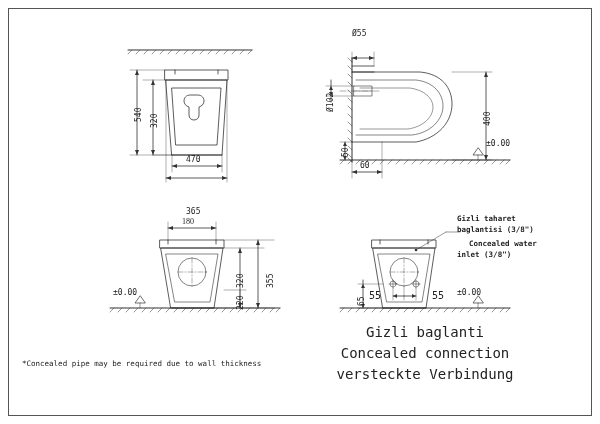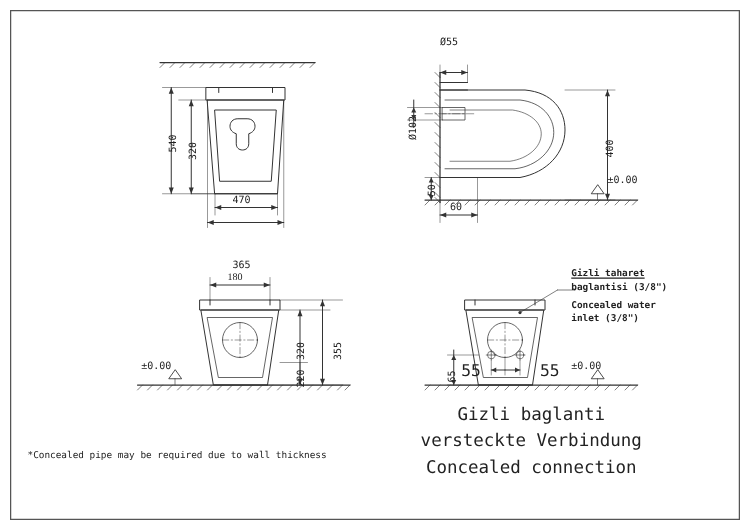--- a/index.html
+++ b/index.html
@@ -31,21 +31,21 @@
     width: 600px;
     height: 424px;
   }
   .txt {
     position: absolute;
     font-family: "DejaVu Sans Mono", monospace;
     color: #222;
     white-space: pre;
     line-height: 1.25;
   }
-  .t7 { font-size: 13px; }
+  .t7 { font-size: 10px; }
   .t8 { font-size: 8px; }
   .rot {
     transform: rotate(-90deg);
     transform-origin: left top;
   }
   .notes {
     position: absolute;
     left: 22px;
     top: 358px;
     font-size: 7.5px;
@@ -354,29 +354,29 @@
   <div class="txt t8 rot" style="left:266px; top:288px;">355</div>
   <div class="txt t8 rot" style="left:236px; top:310px;">220</div>
   <div class="txt t8" style="left:113px; top:288px;">±0.00</div>
 
   <div class="txt t8 rot" style="left:357px; top:306px;">65</div>
   <div class="txt t7" style="left:369px; top:290px;">55</div>
   <div class="txt t7" style="left:432px; top:290px;">55</div>
   <div class="txt t8" style="left:457px; top:288px;">±0.00</div>
 
   <div class="legend" style="left:457px; top:214px;">
-    <div style="font-weight:bold;text-decoration:underline;">Gizli taharet</div>
+    <div style="font-weight:bold;">Gizli taharet</div>
     <div style="font-weight:bold;">baglantisi (3/8")</div>
-    <div style="font-weight:bold; margin-top:3px;">Concealed water</div>
+    <div style="font-weight:bold; margin-top:3px;margin-left:12px;">Concealed water</div>
     <div style="font-weight:bold;">inlet (3/8")</div>
   </div>
 
   <div class="center-blk" style="left:330px; top:322px; width:190px;">
     <div>Gizli  baglanti</div>
+    <div>Concealed  connection</div>
     <div>versteckte  Verbindung</div>
-    <div>Concealed  connection</div>
   </div>
 
   <div class="notes">
     <div>*Concealed pipe may be required due to wall thickness</div>
   </div>
 
 </div>
 
 </body></html>

